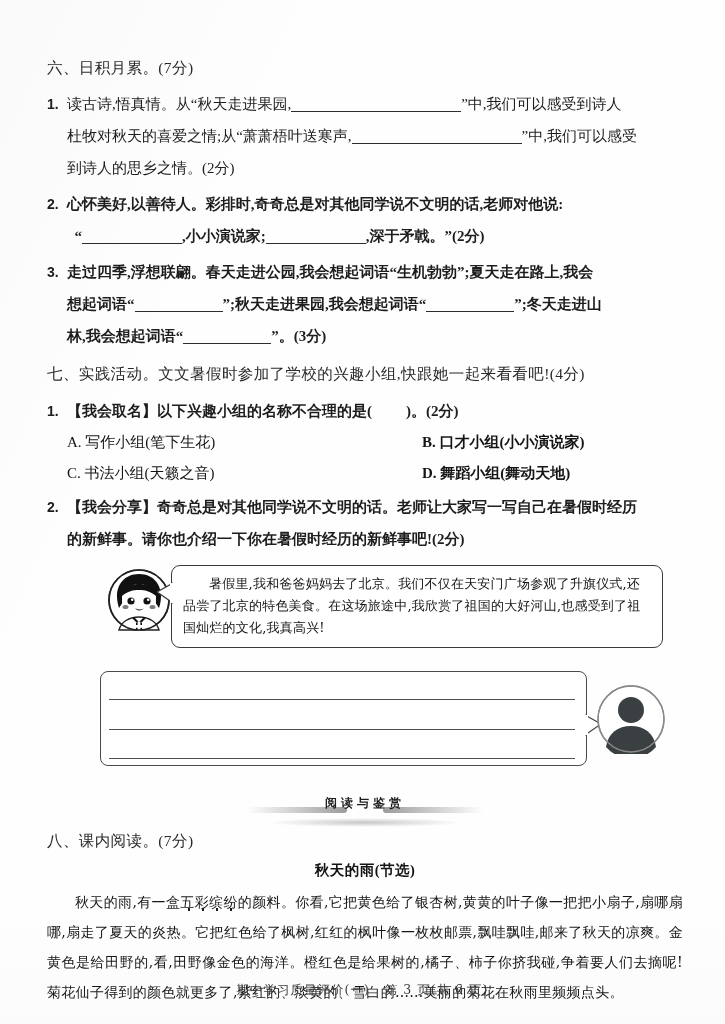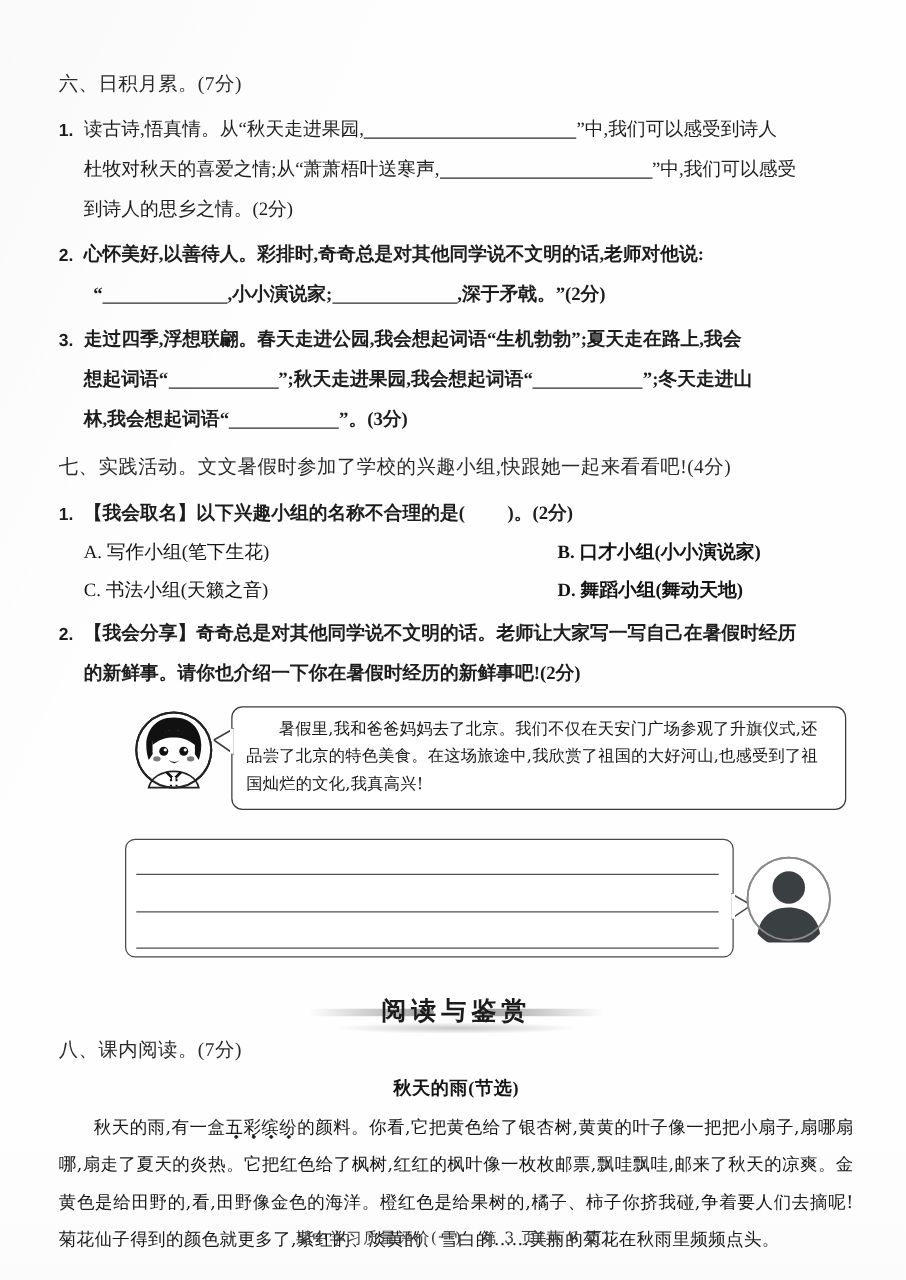--- a/index.html
+++ b/index.html
@@ -69,40 +69,40 @@
   .bk-sm { width: 88px; }
   .paren-gap { display: inline-block; width: 34px; }
 
   
   .opts {
     font-size: 15px;
     line-height: 31px;
     padding-left: 20px;
     margin: 0 0 2px 0;
   }
-  .opt-row { display: flex; gap: 24px; }
+  .opt-row { display: flex; }
   .opt-a { width: 355px; }
   .opt-b { flex: 1; font-weight: bold; }
 
   
   .comic {
     position: relative;
     margin: 10px 0 0 0;
     height: 90px;
   }
   .girl-avatar {
     position: absolute;
     left: 60px;
     top: 3px;
     width: 64px;
     height: 64px;
   }
   .bubble-top {
     position: absolute;
-    left: 138px;
+    left: 124px;
     top: 0;
     width: 492px;
     min-height: 76px;
     border: 1.3px solid #3a3a3a;
     border-radius: 9px;
     box-sizing: border-box;
     padding: 7px 11px 8px 11px;
     background: #fff;
   }
   .bubble-top .tail {
@@ -186,21 +186,21 @@
     top: 27px;
     width: 190px;
     height: 9px;
     background: radial-gradient(ellipse at center, rgba(110,110,110,0.38) 0%, rgba(255,255,255,0) 72%);
   }
   .banner .title {
     position: absolute;
     left: 50%;
     transform: translateX(-50%);
     top: 4px;
-    font-size: 20px;
+    font-size: 12px;
     font-weight: bold;
     letter-spacing: 4px;
     color: #1c1c1c;
     background: transparent;
     padding: 0 12px;
     font-family: "Liberation Serif", serif;
   }
 
   
   .passage-title {

